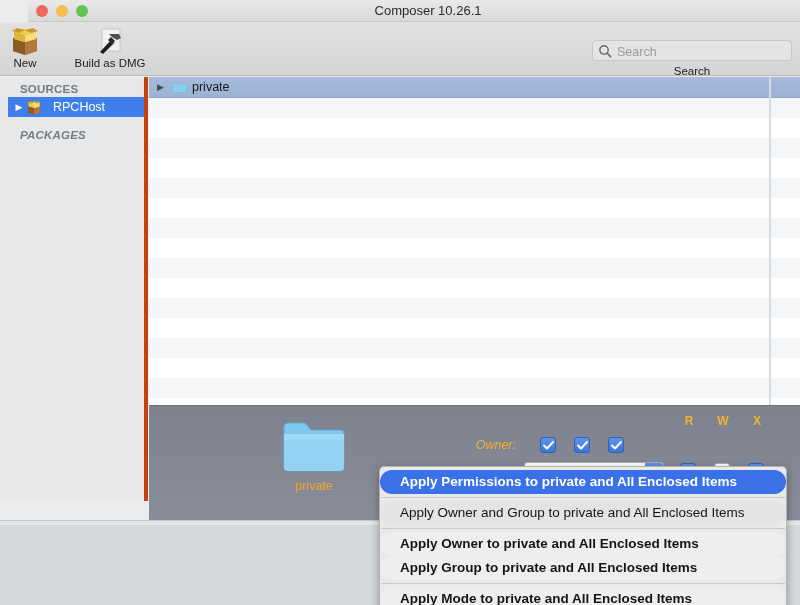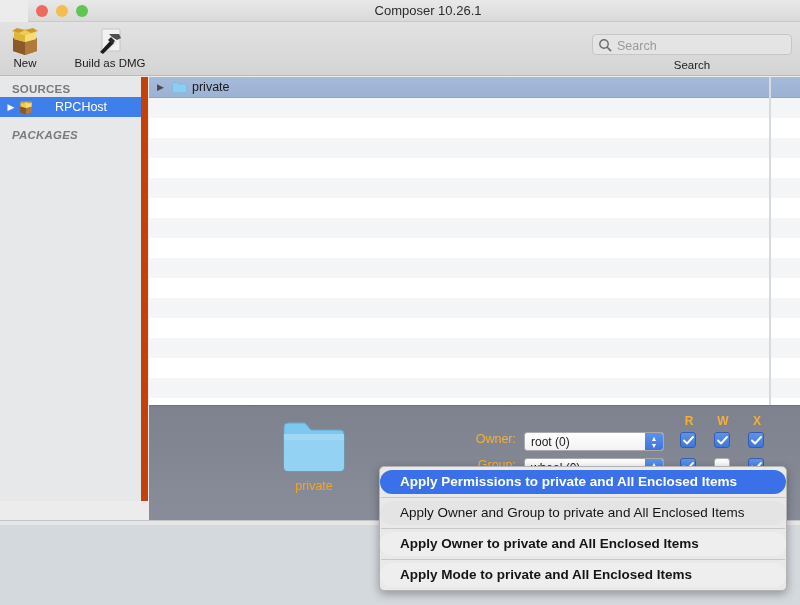--- a/index.html
+++ b/index.html
@@ -92,21 +92,21 @@
   .tb-label {
     font-size: 11.5px;
     color: #1d1d1d;
     margin-top: 1px;
     white-space: nowrap;
   }
 
   .search-wrap {
     position: absolute;
     right: 8px;
-    top: 12px;
+    top: 18px;
     width: 200px;
   }
   .search-field {
     position: relative;
     width: 200px;
     height: 21px;
     background: #e4e4e4;
     border: 1px solid #c6c6c6;
     border-radius: 4px;
     box-sizing: border-box;
@@ -134,23 +134,24 @@
     margin-top: 4px;
   }
 
   
   .sidebar {
     position: absolute;
     left: 0; top: 77px;
     width: 148px;
     height: 424px;
     background: #e7e8e9;
-    border-right: 7px solid #c2410c;
+    border-right: 4px solid #c2410c;
     box-sizing: border-box;
     font-size: 12px;
+    padding-left: 8px;
   }
   .sb-group {
     padding: 6px 0 2px 12px;
     font-size: 11.5px;
     font-weight: 700;
     color: #777c81;
     letter-spacing: 0.2px;
   }
   .sb-row {
     height: 20px;
@@ -171,21 +172,21 @@
     font-size: 9px;
     line-height: 1;
   }
   .sb-icon {
     width: 18px;
     flex: 0 0 18px;
     display: flex;
     align-items: center;
     justify-content: center;
   }
-  .sb-label { margin-left: 20px; white-space: nowrap; }
+  .sb-label { margin-left: 10px; white-space: nowrap; }
 
   
   .filelist {
     position: absolute;
     left: 149px; top: 77px;
     width: 651px;
     height: 328px;
     background: #ffffff;
     overflow: hidden;
   }
@@ -269,20 +270,22 @@
     text-align: center;
     font-size: 12px;
     font-weight: 700;
     color: #f5b033;
     margin-right: 8px;
   }
   .perm-row {
     position: relative;
     height: 26px;
     display: flex;
+    align-items: center;
+    font-style: italic;
   }
   .perm-label {
     width: 62px;
     text-align: right;
     font-size: 12.5px;
     color: #f5b033;
     margin-right: 8px;
   }
   .perm-select {
     position: relative;
@@ -516,27 +519,20 @@
       <div class="perm-grid">
 
         <div class="rwx-head">
           <span>R</span>
           <span>W</span>
           <span>X</span>
         </div>
 
         <div class="perm-row" style="margin-top:20px;">
           <span class="perm-label">Owner:</span>
-          <div class="perm-select">
-            <span>root (0)</span>
-            <span class="perm-stepper">
-              <span>▲</span>
-                <span>▼</span>
-            </span>
-          </div>
           <div class="cb-group">
             <span class="cb on">
               <svg width="11" height="9" viewBox="0 0 11 9">
                   <path d="M1 4.5 L4 7.5 L10 1" fill="none" stroke="#ffffff" stroke-width="1.9" stroke-linecap="round" stroke-linejoin="round"></path>
                 </svg>
             </span>
             <span class="cb on">
               <svg width="11" height="9" viewBox="0 0 11 9">
                   <path d="M1 4.5 L4 7.5 L10 1" fill="none" stroke="#ffffff" stroke-width="1.9" stroke-linecap="round" stroke-linejoin="round"></path>
                 </svg>
@@ -578,17 +574,18 @@
 
     <div class="window-bottom"></div>
   </div>
 
   <div class="popup" id="popup-menu">
       <div class="menu-item highlight">Apply Permissions to private and All Enclosed Items</div>
       <div class="menu-sep"></div>
       <div class="menu-item menu-band-a">Apply Owner and Group to private and All Enclosed Items</div>
       <div class="menu-sep"></div>
       <div class="menu-item menu-band-b">Apply Owner to private and All Enclosed Items</div>
+      <div class="menu-item menu-band-b">Apply Group to private and All Enclosed Items</div>
       <div class="menu-sep"></div>
       <div class="menu-item menu-band-b">Apply Mode to private and All Enclosed Items</div>
     </div>
 
 </div>
 
 </body></html>

